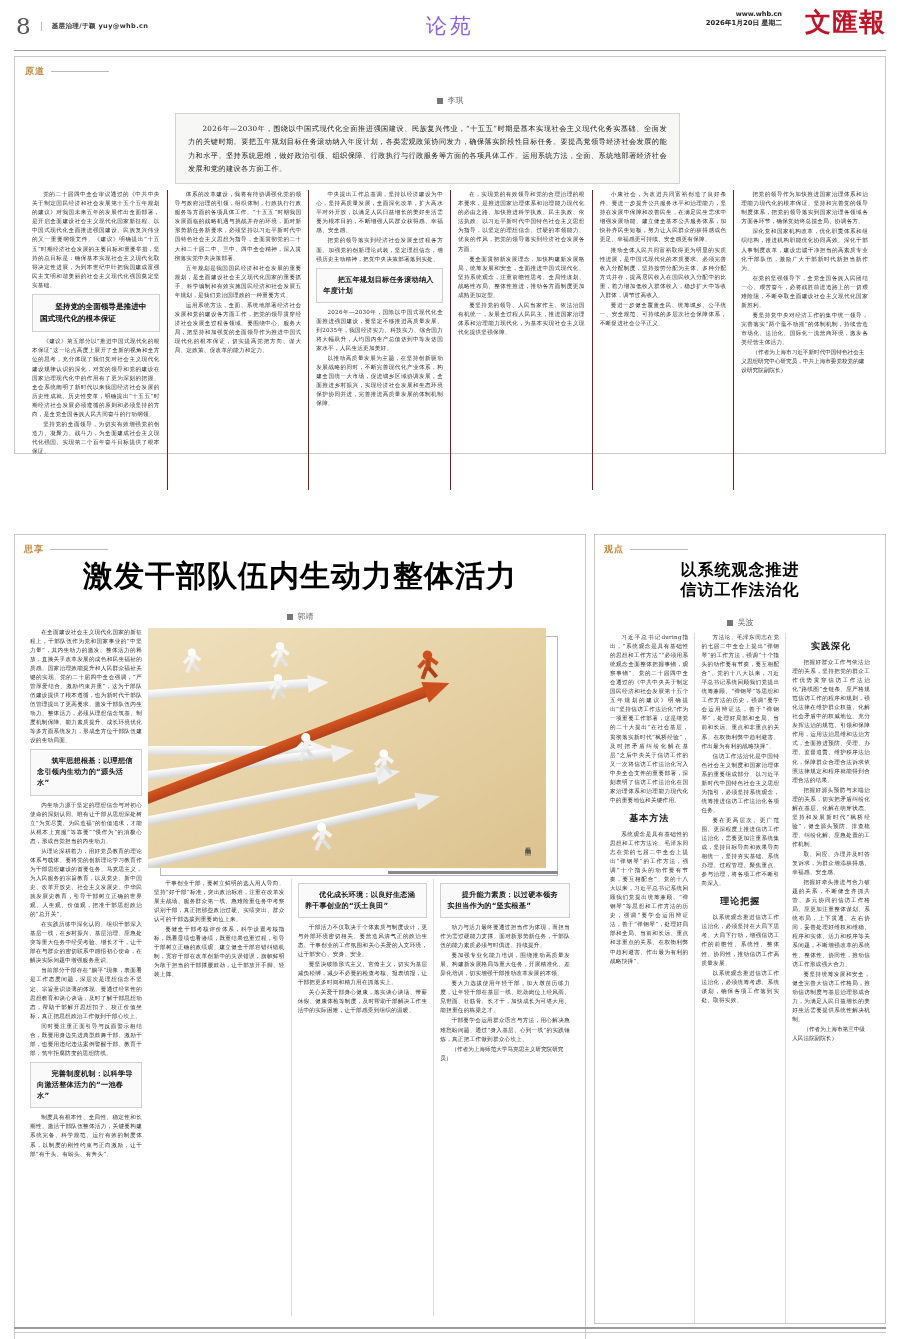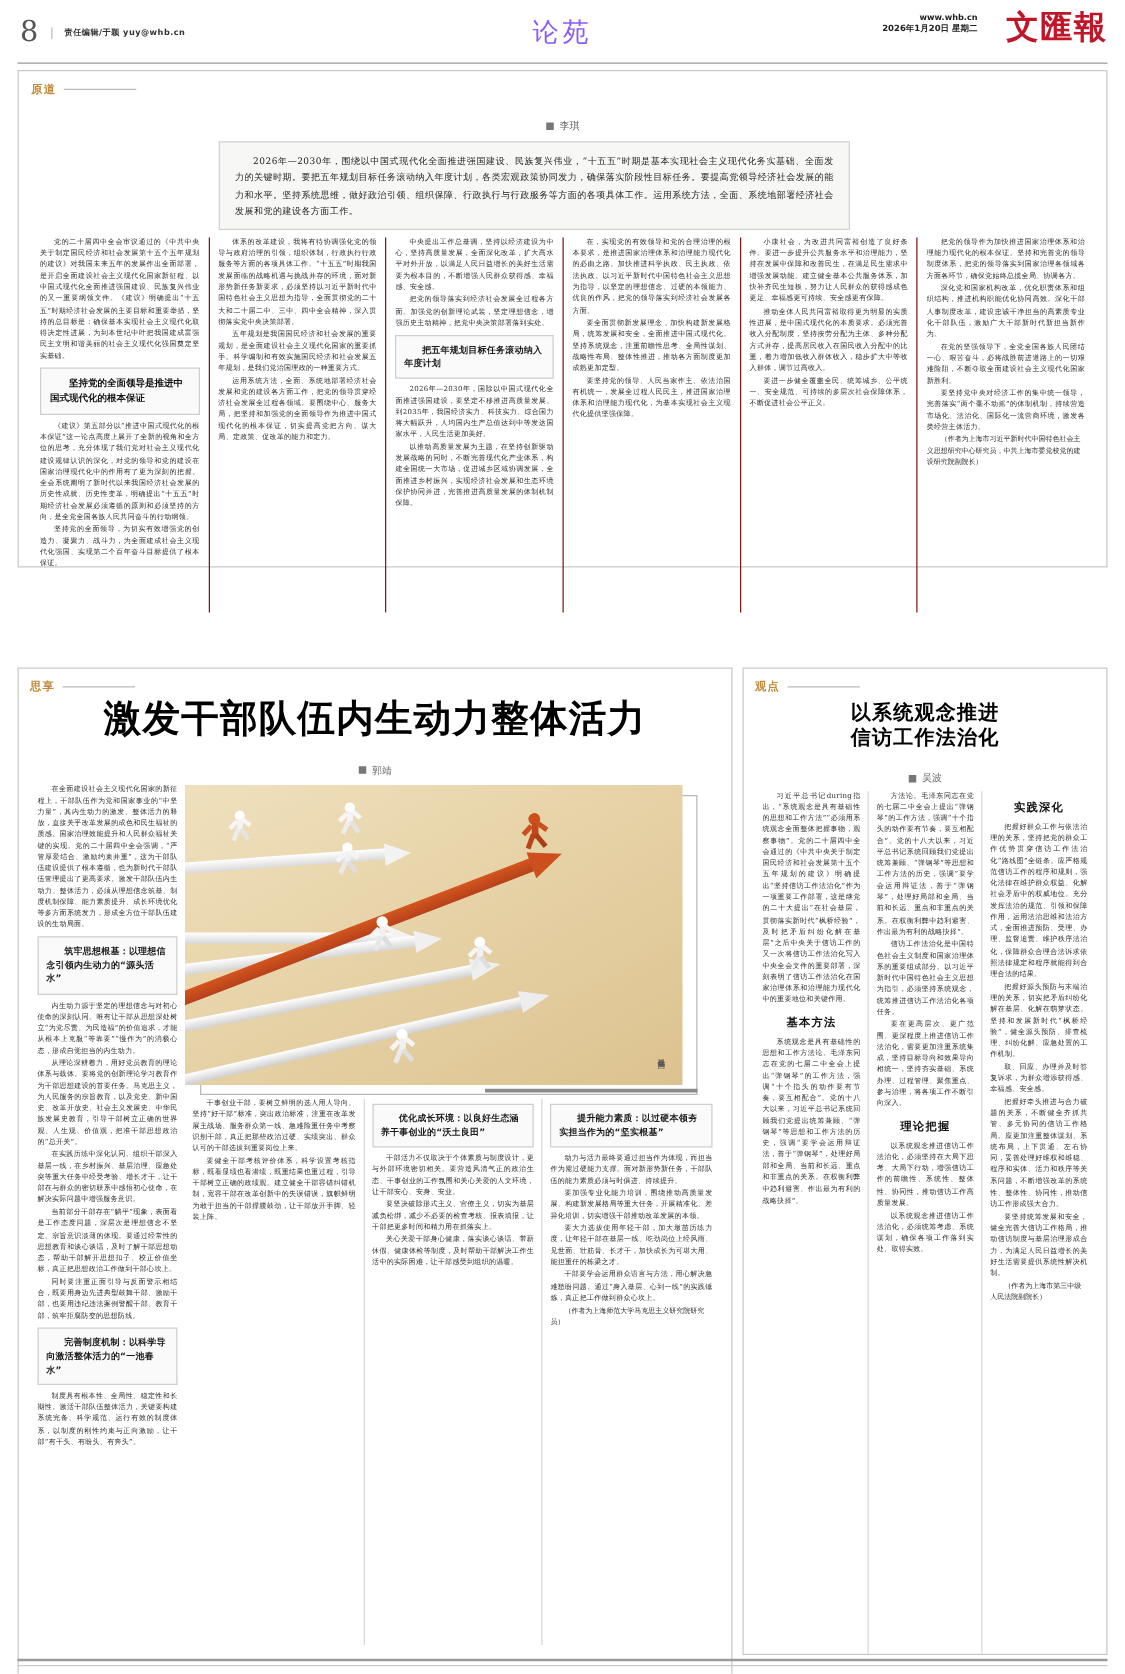--- a/index.html
+++ b/index.html
@@ -174,21 +174,21 @@
   .rule-bottom { position: absolute; left: 14px; right: 14px; bottom: 10px; height: 2px; background: #9a9a9a; }
   .rule-bottom2 { position: absolute; left: 14px; right: 14px; bottom: 6px; height: 1px; background: #c9c9c9; }
 </style>
 </head>
 <body>
 
 <div class="page">
 
   <div class="masthead">
     <div class="page-num">8</div>
-    <div class="editor-line">责任编辑/于颖  yuy@whb.cn</div>
+    <div class="editor-line">基层治理/于颖  yuy@whb.cn</div>
     <div class="section-name">论苑</div>
     <div class="masthead-right">
       <div class="mh-meta">
         <div class="mh-url">www.whb.cn</div>
         <div class="mh-date">2026年1月20日  星期二</div>
       </div>
       <div class="mh-logo">文匯報</div>
     </div>
   </div>
   <div class="rule-top"></div>

